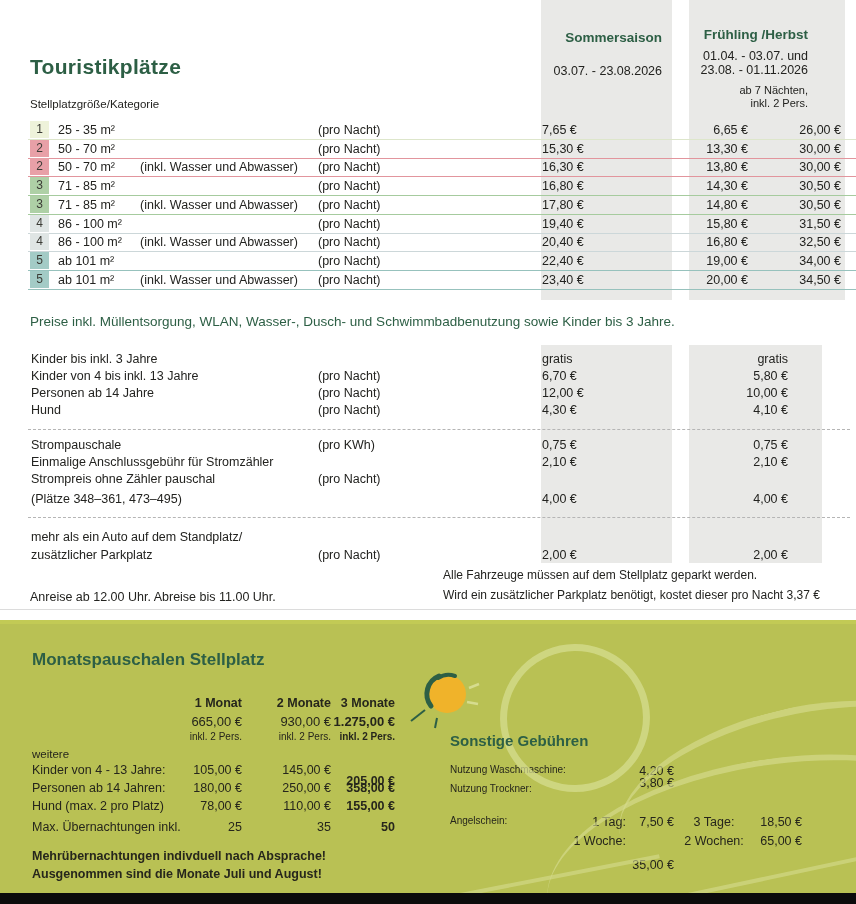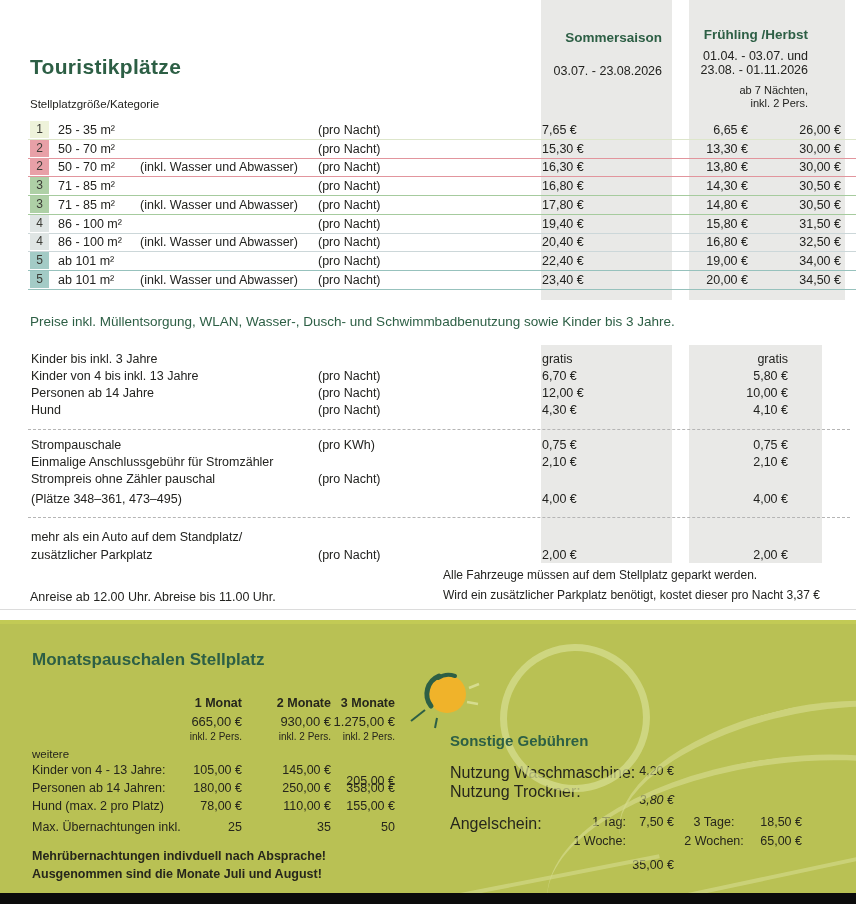--- a/index.html
+++ b/index.html
@@ -64,30 +64,30 @@
           border-radius:50%; transform:rotate(-14deg); }
   .sw-b { left:545px; top:135px; width:460px; height:220px; border-width:6px 0 0 0;
           border-radius:50%; transform:rotate(-9deg); }
   .sw-c { position:absolute; z-index:1; left:372px; top:258px; width:290px; height:4px;
           background:rgba(214,220,143,.6); transform:rotate(-11deg); }
   .sw-d { position:absolute; z-index:1; left:675px; top:242px; width:280px; height:4px;
           background:rgba(214,220,143,.6); transform:rotate(-12deg); }
 
   .m-title { left:32px; top:26px; font-size:17px; font-weight:700; }
   .m-cell { position:absolute; width:92px; text-align:right; white-space:nowrap; }
-  .mc1 { left:150px; } .mc2 { left:231px;margin-left:8px; } .mc3 { left:303px; }
+  .mc1 { left:150px; } .mc2 { left:231px;margin-left:8px; } .mc3 { left:303px;font-weight:bold; }
   .m-head { top:72px; font-weight:700; font-size:12.5px; }
   .m-price { top:90px; font-size:13px; }
   .m-incl { top:107px; font-size:10px; }
   .m-weitere { left:32px; top:124px; font-size:11.5px; }
   .m-label { position:absolute; left:32px; white-space:nowrap; font-size:12.5px; }
   .m-note { left:32px; font-weight:700; font-size:12.5px; }
 
   .sg-title { left:450px; top:108px; font-size:15px; font-weight:700; }
-  .sg-label { position:absolute; left:450px; white-space:nowrap; font-size:16px; }
+  .sg-label { position:absolute; left:450px; white-space:nowrap; font-size:10px; }
   .sg-val { position:absolute; left:590px; width:84px; text-align:right; font-size:12.5px; }
   .fi-l1 { left:538px; width:88px; text-align:right; }
   .fi-v1 { left:628px; width:46px; text-align:right; }
   .fi-l2 { left:681px; width:66px; text-align:center; }
   .fi-v2 { left:750px; width:52px; text-align:right; }
   .fi { position:absolute; white-space:nowrap; font-size:12.5px; }
 
   .footer-bar { position:absolute; left:0; top:893px; width:856px; height:11px; background:#0b0b0b; }
   .sun-wrap { left:405px; top:42px; width:80px; height:66px; }
 </style>
@@ -312,21 +312,21 @@
     <div class="m-cell mc3" style="top:196px;">50</div>
 
     <div class="abs m-note" style="top:225px;">Mehrübernachtungen indivduell nach Absprache!</div>
     <div class="abs m-note" style="top:243px;">Ausgenommen sind die Monate Juli und August!</div>
 
     <div class="abs sg-title green">Sonstige Gebühren</div>
 
     <div class="sg-label" style="top:140px;">Nutzung Waschmaschine:</div>
     <div class="sg-val" style="top:140px;">4,20 €</div>
     <div class="sg-label" style="top:159px;">Nutzung Trockner:</div>
-    <div class="sg-val" style="top:169px;font-style:italic;">3,80 €</div>
+    <div class="sg-val" style="top:152px;">3,80 €</div>
 
     <div class="sg-label" style="top:191px;">Angelschein:</div>
     <div class="fi fi-l1" style="top:191px;">1 Tag:</div>
     <div class="fi fi-v1" style="top:191px;">7,50 €</div>
     <div class="fi fi-l2" style="top:191px;">3 Tage:</div>
     <div class="fi fi-v2" style="top:191px;">18,50 €</div>
     <div class="fi fi-l1" style="top:210px;">1 Woche:</div>
     <div class="fi fi-v1" style="top:210px;margin-top:24px;">35,00 €</div>
     <div class="fi fi-l2" style="top:210px;">2 Wochen:</div>
     <div class="fi fi-v2" style="top:210px;">65,00 €</div>

